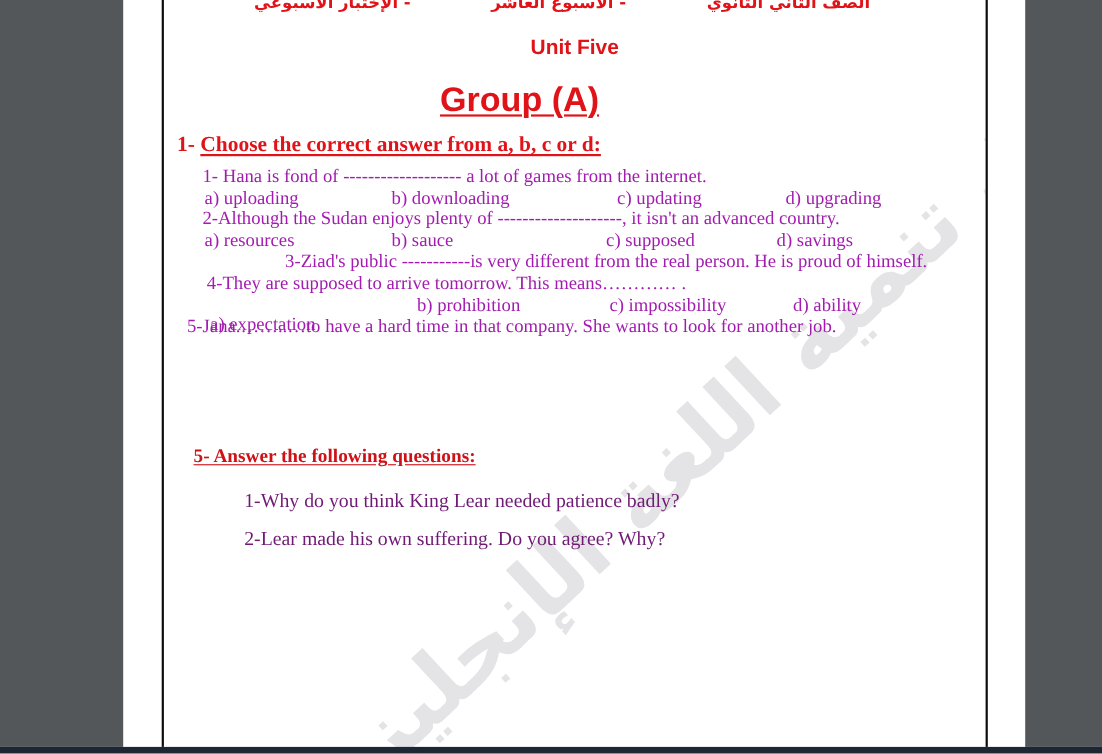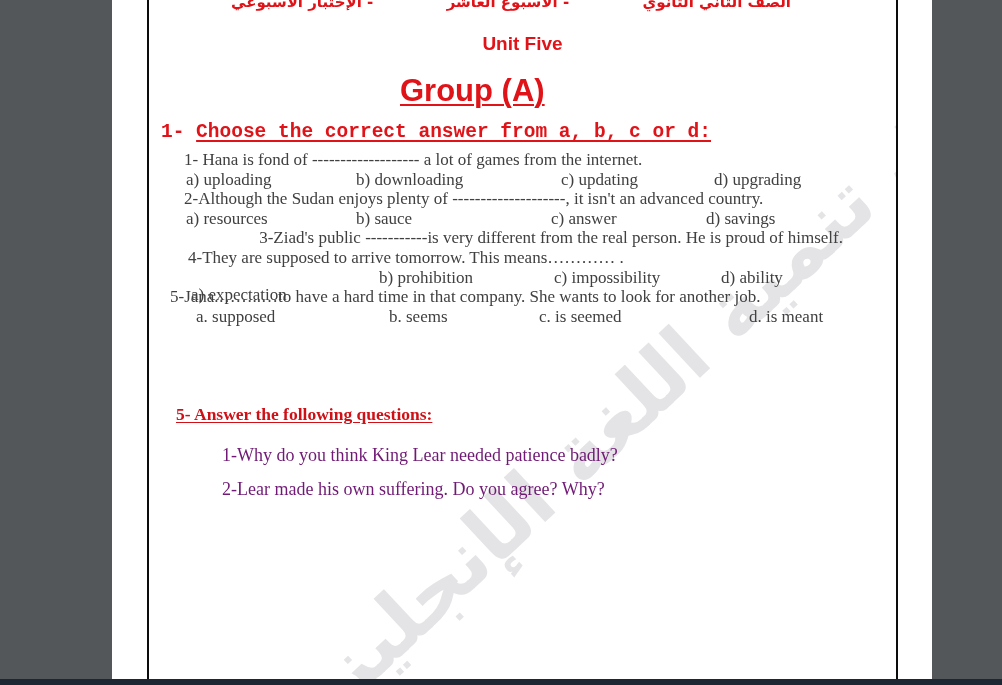--- a/index.html
+++ b/index.html
@@ -38,27 +38,27 @@
     font-size:19px;color:#e01319;
   }
   #group-title{
     position:absolute;left:251px;top:73px;
     font-family:"Liberation Sans",sans-serif;font-weight:bold;
     font-size:31px;color:#e01319;
     text-decoration:underline;text-decoration-thickness:2px;text-underline-offset:3px;
   }
   #sec1-heading{
     position:absolute;left:12px;top:121px;
-    font-family:Liberation Mono, monospace;font-weight:bold;
+    font-family:Liberation Serif, serif;font-weight:bold;
     font-size:19.5px;color:#e01319;white-space:nowrap;
   }
   #sec1-heading .underlined{
     text-decoration:underline;text-decoration-thickness:2px;text-underline-offset:3px;
   }
-  #mcq{position:absolute;left:0;top:150px;width:694px;font-size:17px;color:#404040;}
+  #mcq{position:absolute;left:0;top:150px;width:694px;font-size:17px;color:#a21caf;}
   #mcq .line{height:19.6px;line-height:19.6px;white-space:nowrap;position:relative;}
   #mcq .opt{position:absolute;top:0;white-space:nowrap;}
 
   #sec2-heading{
     position:absolute;left:27px;top:404px;
     font-family:"Liberation Serif",serif;font-weight:bold;
     font-size:17.5px;color:#cf1016;
     text-decoration:underline;text-underline-offset:2px;white-space:nowrap;
   }
   #sec2-questions{position:absolute;left:73px;top:444px;font-size:18px;color:#701a75;}
@@ -95,38 +95,32 @@
         <div class="line">
           <span class="opt" style="left: 37px;">a) uploading</span>
           <span class="opt" style="left: 207px;">b) downloading</span>
           <span class="opt" style="left: 412px;">c) updating</span>
           <span class="opt" style="left: 565px;">d) upgrading</span>
         </div>
         <div class="line" style="padding-left: 35px;">2-Although the Sudan enjoys plenty of --------------------, it isn't an advanced country.</div>
         <div class="line">
           <span class="opt" style="left: 37px;">a) resources</span>
           <span class="opt" style="left: 207px;">b) sauce</span>
-          <span class="opt" style="left: 402px;">c) answer</span>
+          <span class="opt" style="left: 402px;">c) supposed</span>
           <span class="opt" style="left: 557px;">d) savings</span>
         </div>
         <div class="line" style="padding-left: 35px; text-align: right;">3-Ziad's public -----------is very different from the real person. He is proud of himself.</div>
         <div class="line" style="padding-left: 39px;">4-They are supposed to arrive tomorrow. This means………… .</div>
         <div class="line">
           <span class="opt" style="left: 42px; margin-top: 17px;">a) expectation</span>
           <span class="opt" style="left: 230px;">b) prohibition</span>
           <span class="opt" style="left: 405px;">c) impossibility</span>
           <span class="opt" style="left: 572px;">d) ability</span>
         </div>
         <div class="line" style="padding-left: 21px;">5-Jana.……..…to have a hard time in that company. She wants to look for another job.</div>
-        <div class="line">
-          <span class="opt" style="left: 47px;">a. supposed</span>
-          <span class="opt" style="left: 240px;">b. seems</span>
-          <span class="opt" style="left: 390px;">c. is seemed</span>
-          <span class="opt" style="left: 600px;">d. is meant</span>
-        </div>
       </div>
 
     <div id="sec2-heading">5- Answer the following questions:</div>
 
     <div id="sec2-questions">
         <div class="sq">1-Why do you think King Lear needed patience badly?</div>
         <div class="sq">2-Lear made his own suffering. Do you agree? Why?</div>
       </div>
   </div>
 </div>

